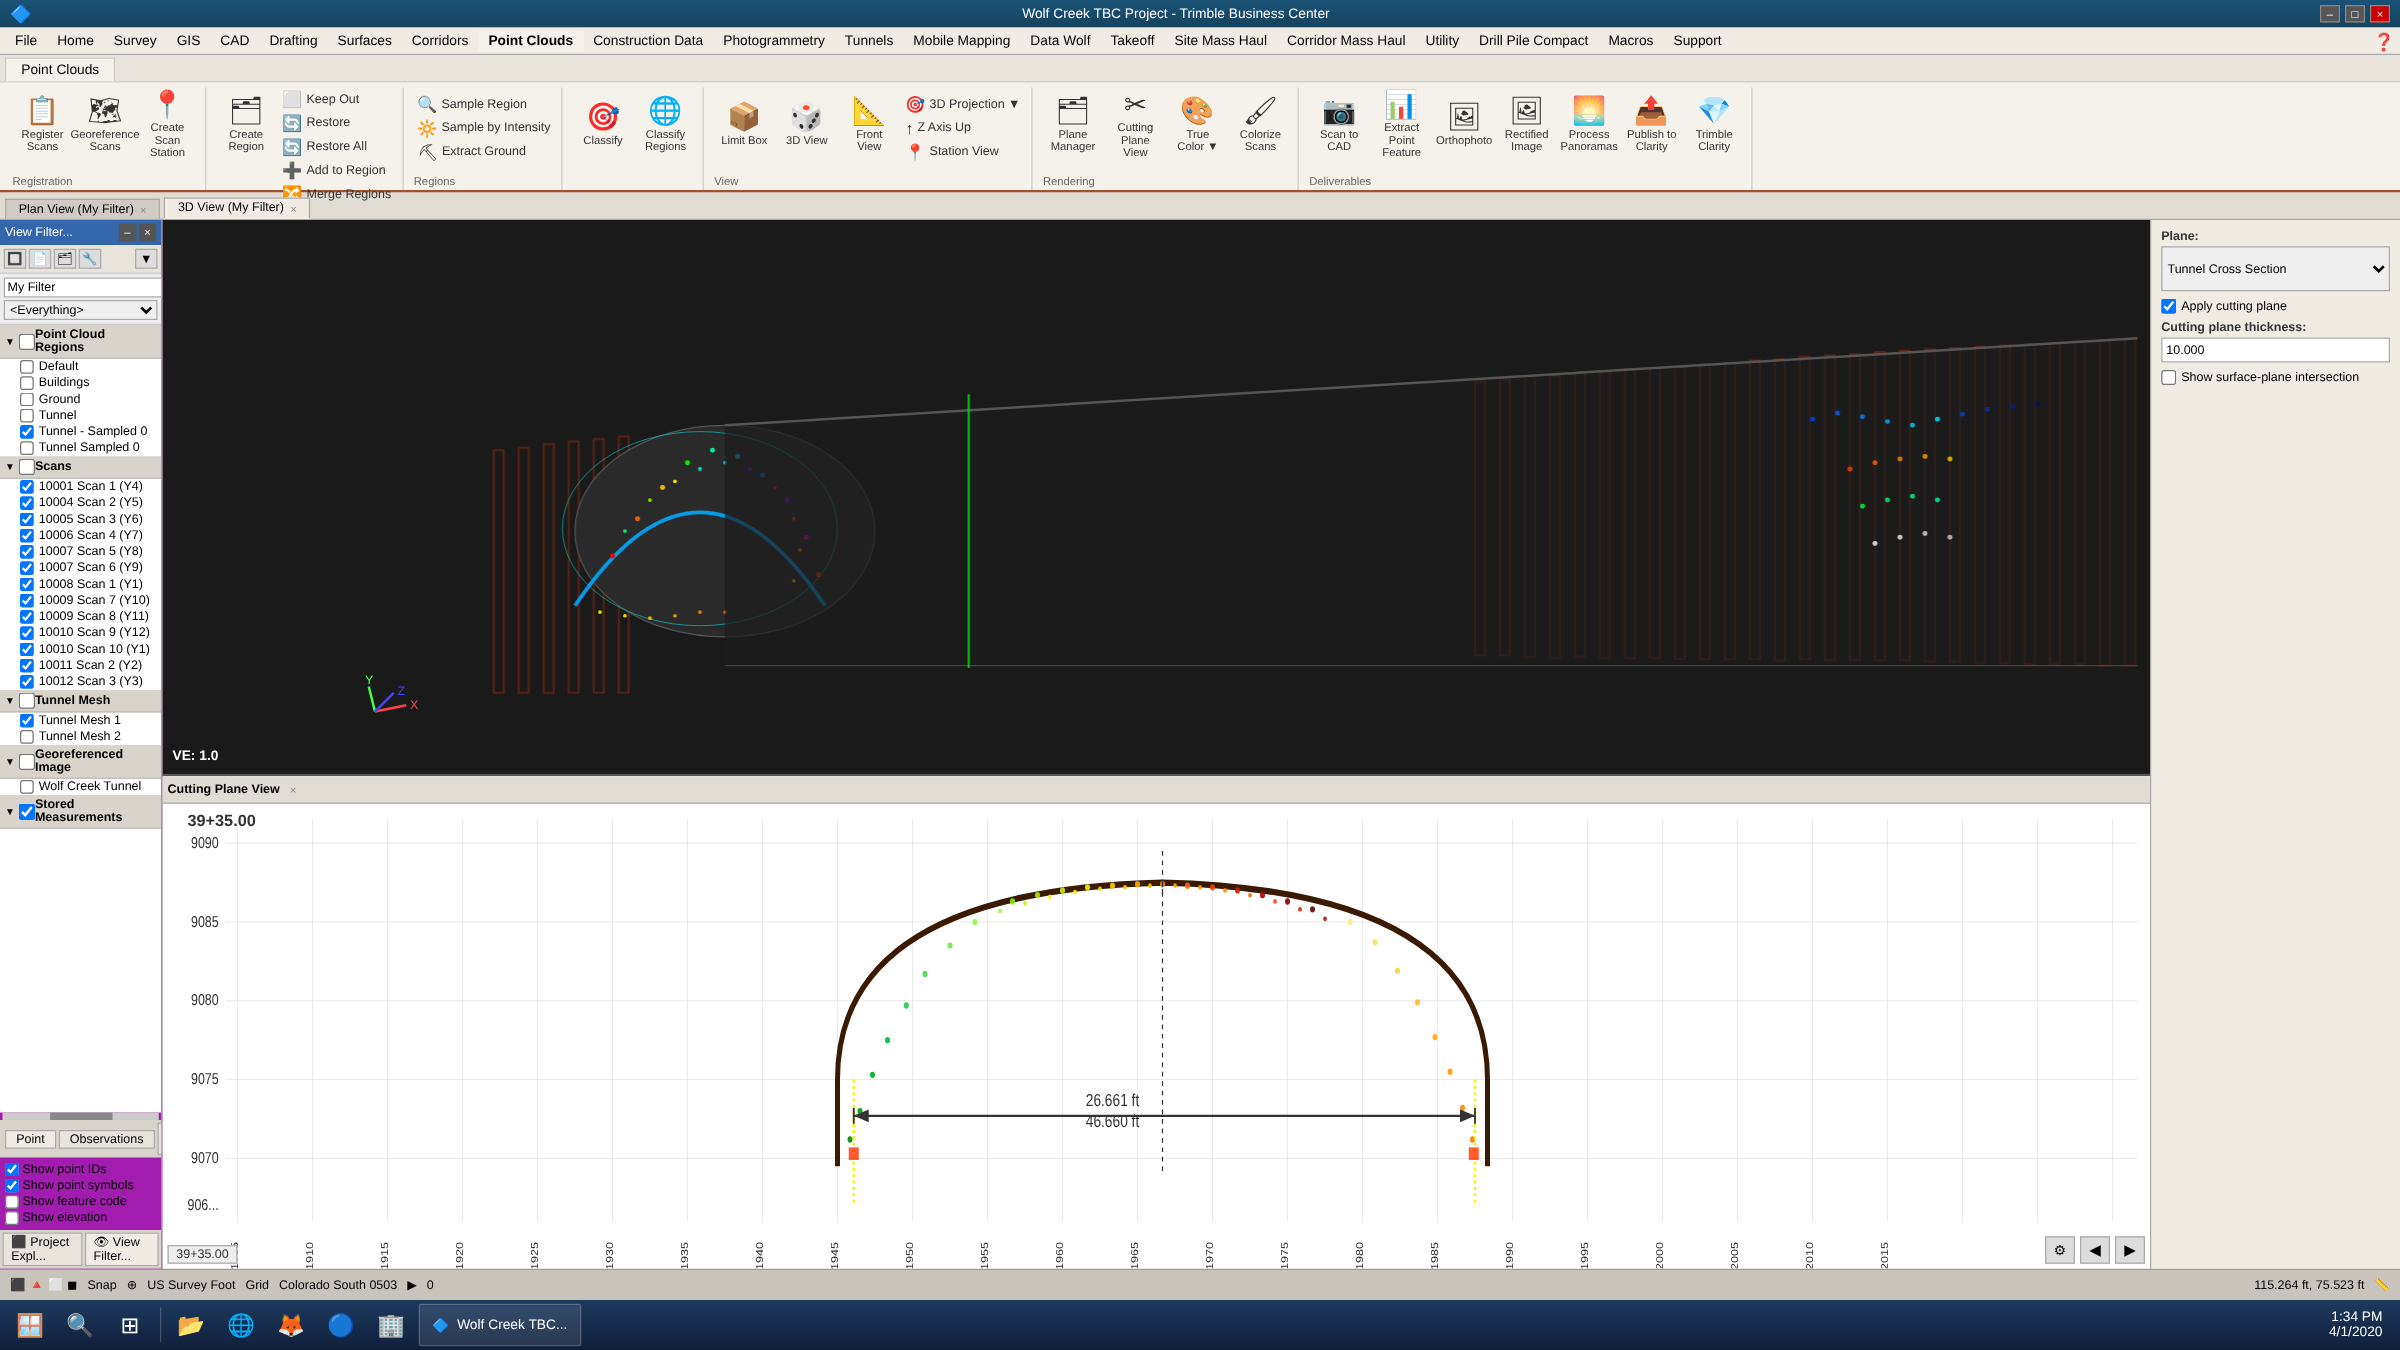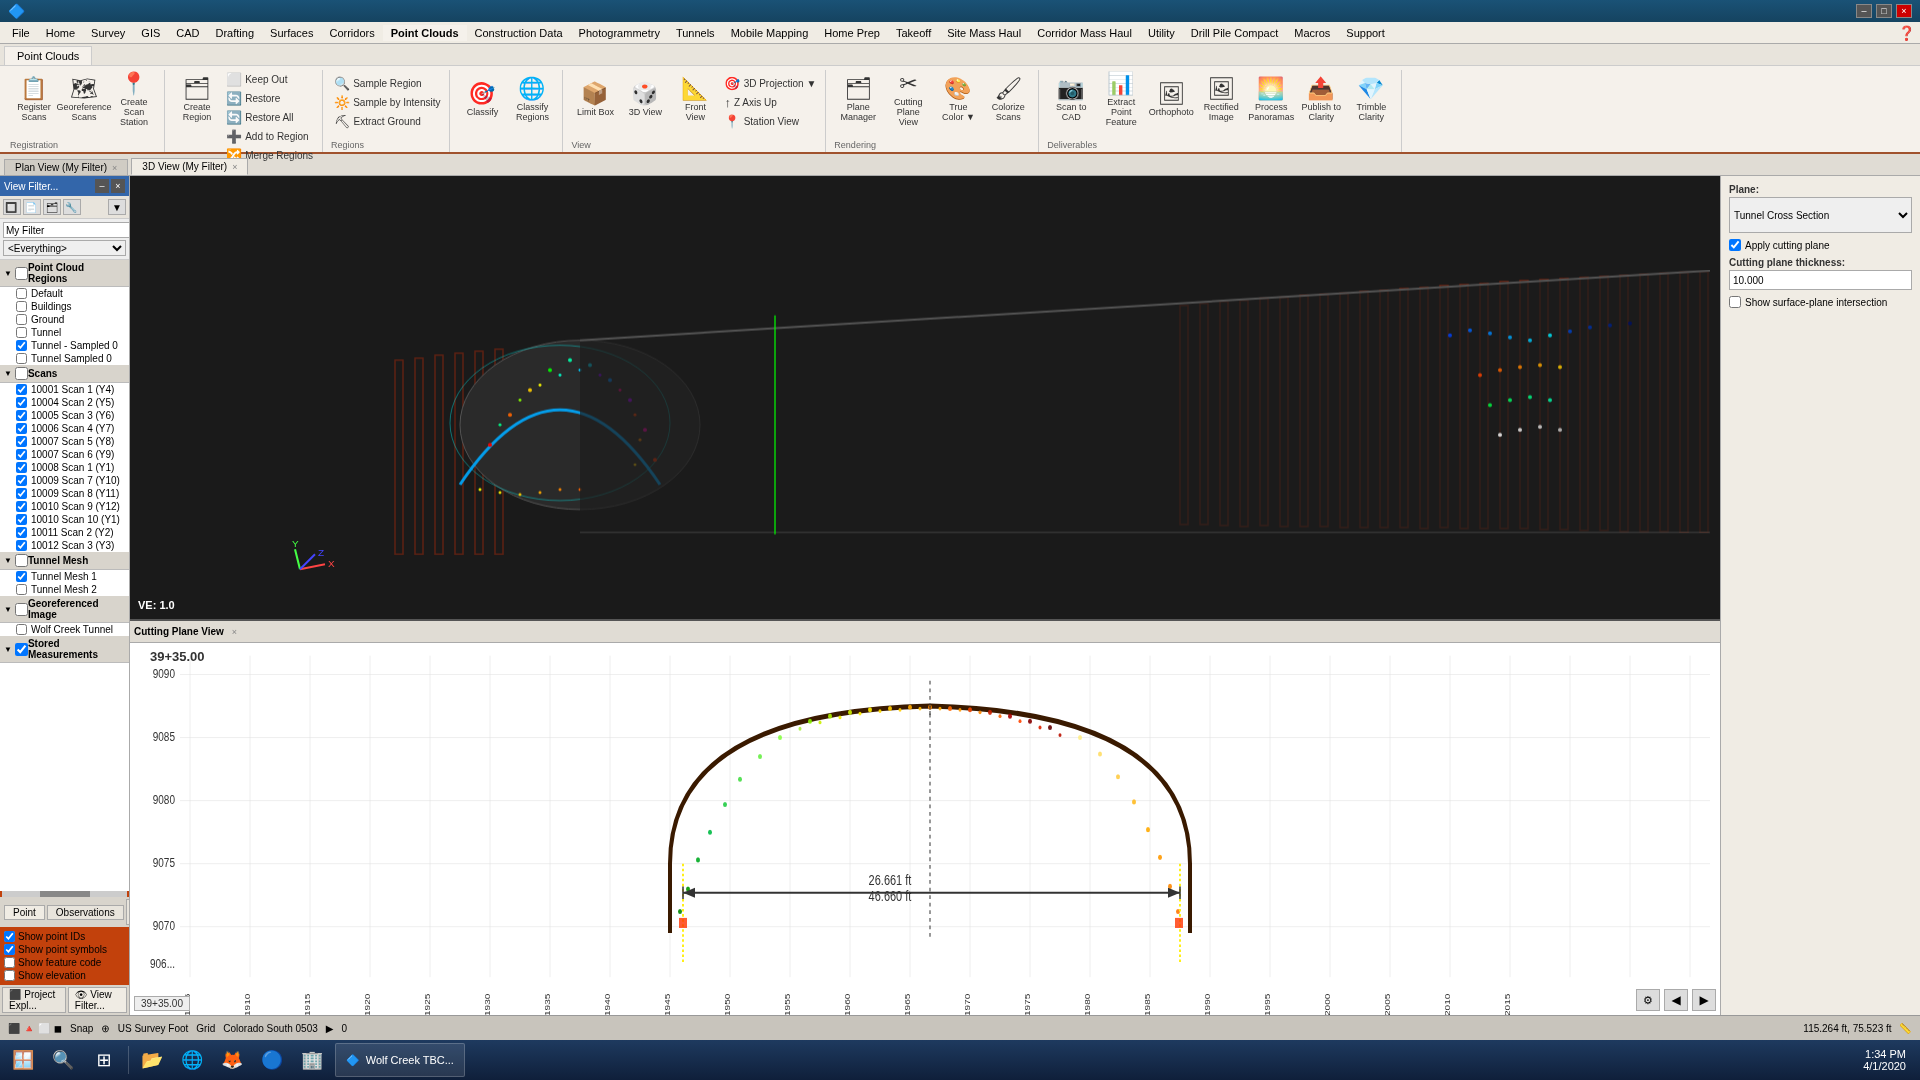--- a/index.html
+++ b/index.html
@@ -125,21 +125,21 @@
     
     #main-layout {
       display: flex;
       height: calc(1080px - 22px - 22px - 22px - 88px - 22px - 25px);
       
     }
 
     
     #left-panel {
       width: 130px;
-      background: #c2410c;
+      background: #a21caf;
       border-right: 1px solid #aaa;
       display: flex;
       flex-direction: column;
       overflow: hidden;
     }
     #view-filter-header {
       height: 20px;
       background: #3366aa;
       color: white;
       display: flex;
@@ -473,20 +473,21 @@
       background: #d8d4cc;
     }
     .blt { font-size: 10px; padding: 1px 8px; cursor: pointer; border: 1px solid #aaa; background: #e8e4dc; }
     .blt.active { background: #f0ece4; }
   </style>
 </head>
 <body>
 
 <div id="title-bar">
   <span style="font-size:14px;">🔷</span>
+  <span class="title">Wolf Creek TBC Project - Trimble Business Center</span>
   <div class="win-controls">
     <div class="win-btn">–</div>
     <div class="win-btn">□</div>
     <div class="win-btn" style="background:#c00;">×</div>
   </div>
 </div>
 
 <div id="menu-bar">
   <div class="menu-item">File</div>
   <div class="menu-item">Home</div>
@@ -494,21 +495,21 @@
   <div class="menu-item">GIS</div>
   <div class="menu-item">CAD</div>
   <div class="menu-item">Drafting</div>
   <div class="menu-item">Surfaces</div>
   <div class="menu-item">Corridors</div>
   <div class="menu-item" style="font-weight:bold;color:#000;background:#f5f1eb;">Point Clouds</div>
   <div class="menu-item">Construction Data</div>
   <div class="menu-item">Photogrammetry</div>
   <div class="menu-item">Tunnels</div>
   <div class="menu-item">Mobile Mapping</div>
-  <div class="menu-item">Home Prep</div>
+  <div class="menu-item">Data Wolf</div>
   <div class="menu-item">Takeoff</div>
   <div class="menu-item">Site Mass Haul</div>
   <div class="menu-item">Corridor Mass Haul</div>
   <div class="menu-item">Utility</div>
   <div class="menu-item">Drill Pile Compact</div>
   <div class="menu-item">Macros</div>
   <div class="menu-item">Support</div>
   <div style="margin-left:auto;display:flex;align-items:center;gap:6px;">
     <span style="font-size:14px;cursor:pointer;">❓</span>
   </div>

